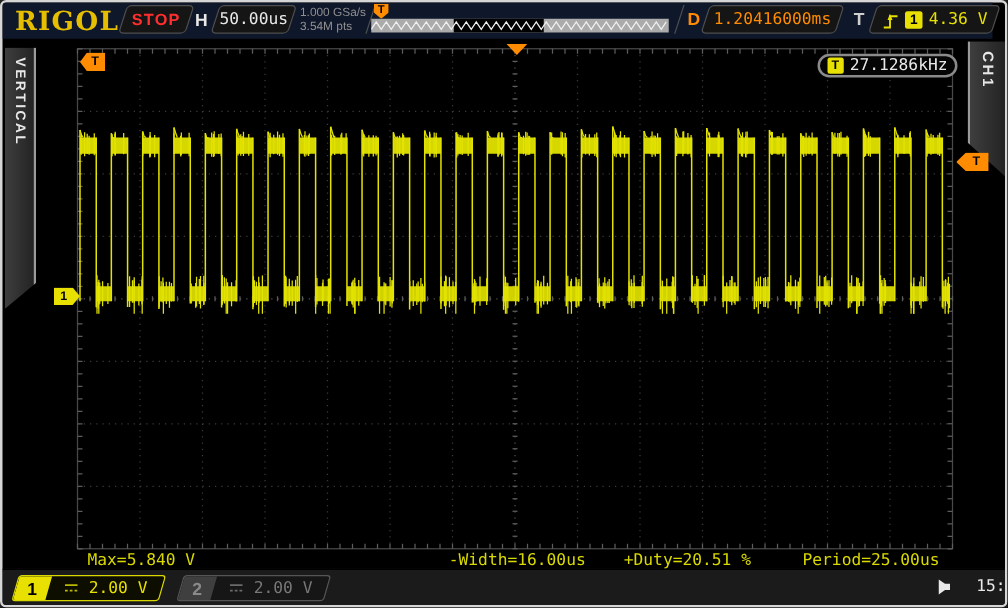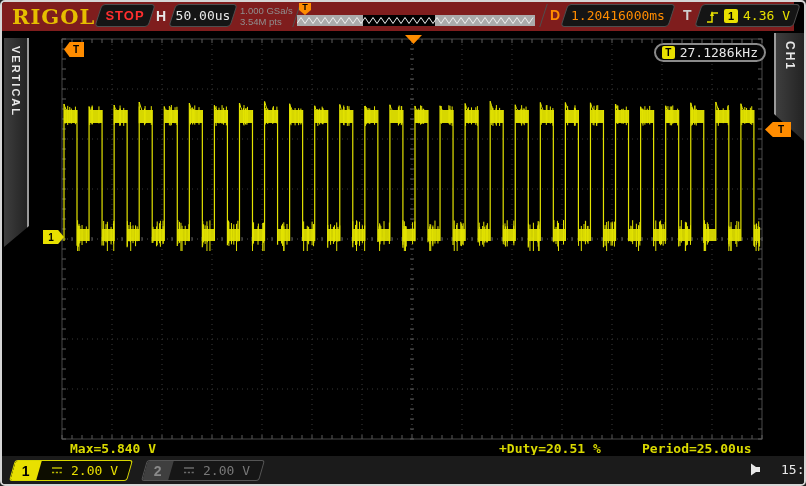--- a/index.html
+++ b/index.html
@@ -1,21 +1,21 @@
 <!DOCTYPE html>
 <html><head>
 <meta charset="utf-8">
 <style>
   html,body{margin:0;padding:0;background:#222;}
   body{width:806px;height:486px;font-family:"Liberation Sans",sans-serif;}
   #bezel{position:relative;width:806px;height:486px;box-sizing:border-box;
          border:2px solid #d6d6d6;border-radius:5px;background:#000;overflow:hidden;}
   .abs{position:absolute;}
   
-  #topbar{position:absolute;left:0;top:0;width:792px;height:29px;background:#7f1d1d;}
+  #topbar{position:absolute;left:0;top:0;width:792px;height:29px;background:#0f172a;}
   .logo{position:absolute;left:10px;top:2px;font-family:"DejaVu Serif",serif;font-weight:bold;
         font-size:21px;color:#e6be00;letter-spacing:1px;}
   .tpanel{position:absolute;top:2px;height:23px;background:#151515;border:1px solid #4f4f4f;
           border-radius:4px;transform:skewX(-18deg);box-sizing:border-box;}
   .tpanel-in{width:100%;height:100%;transform:skewX(18deg);display:flex;align-items:center;
              justify-content:center;gap:5px;}
   .slant{position:absolute;top:2px;width:1px;height:23px;background:#4f4f4f;transform:skewX(-18deg);}
   .mono{font-family:"DejaVu Sans Mono",monospace;}
   .stop-txt{color:#ff2f2f;font-weight:bold;font-size:13px;letter-spacing:1px;}
   .white-val{color:#e8e8e8;font-size:13px;}
@@ -52,21 +52,21 @@
   #trig-level{left:763px;top:120px;width:26px;height:15px;background:#ff8c00;
      clip-path:polygon(0 50%,30% 0,100% 0,100% 100%,30% 100%);color:#000;font-weight:bold;
      font-size:10px;display:flex;align-items:center;justify-content:center;padding-left:6px;box-sizing:border-box;}
   
   #freq{left:652px;top:41px;width:112px;height:19px;border:2px solid #8a8a8a;border-radius:10px;
      background:#050505;display:flex;align-items:center;gap:5px;padding:0 6px;box-sizing:border-box;}
   #freq .chip{width:13px;height:13px;background:#e8e000;border-radius:2px;color:#000;font-weight:bold;
      font-size:10px;display:flex;align-items:center;justify-content:center;}
   #freq .val{color:#e8e8e8;font-size:13px;}
   
-  .meas{position:absolute;top:439px;color:#d9d900;font-size:13px;white-space:pre;font-weight:bold;}
+  .meas{position:absolute;top:439px;color:#d9d900;font-size:13px;white-space:pre;}
   
   #botbar{position:absolute;left:0;top:453px;width:802px;height:29px;background:#1b1b1b;
           border-top:1px solid #000;}
   .chbox{position:absolute;top:4px;width:118px;height:21px;transform:skewX(-16deg);
          border-radius:3px;box-sizing:border-box;display:flex;overflow:hidden;}
   .chbox .chip{width:26px;height:100%;display:flex;align-items:center;justify-content:center;
          font-weight:bold;font-size:14px;flex:none;}
   .chbox .body{flex:1;display:flex;align-items:center;justify-content:center;gap:7px;
          transform:skewX(16deg);font-size:13px;}
   #ch1box{left:10px;border:1px solid #d8d800;background:#0d0d00;}
@@ -992,20 +992,21 @@
   <div class="abs" id="trig-tri"></div>
   <div class="abs" id="gnd-marker">1</div>
   <div class="abs" id="trig-level">T</div>
 
   <div class="abs" id="freq">
     <span class="chip">T</span>
     <span class="val mono">27.1286kHz</span>
   </div>
 
   <span class="meas mono" style="left:68px;">Max=5.840 V</span>
+  <span class="meas mono" style="left:357px;">-Width=16.00us</span>
   <span class="meas mono" style="left:497px;">+Duty=20.51 %</span>
   <span class="meas mono" style="left:640px;">Period=25.00us</span>
 
   <div id="botbar">
     <div class="chbox" id="ch1box">
       <div class="chip">
           <span style="transform:skewX(16deg);display:block;">1</span>
         </div>
       <div class="body">
         <svg width="14" height="9" viewBox="0 0 14 9">

